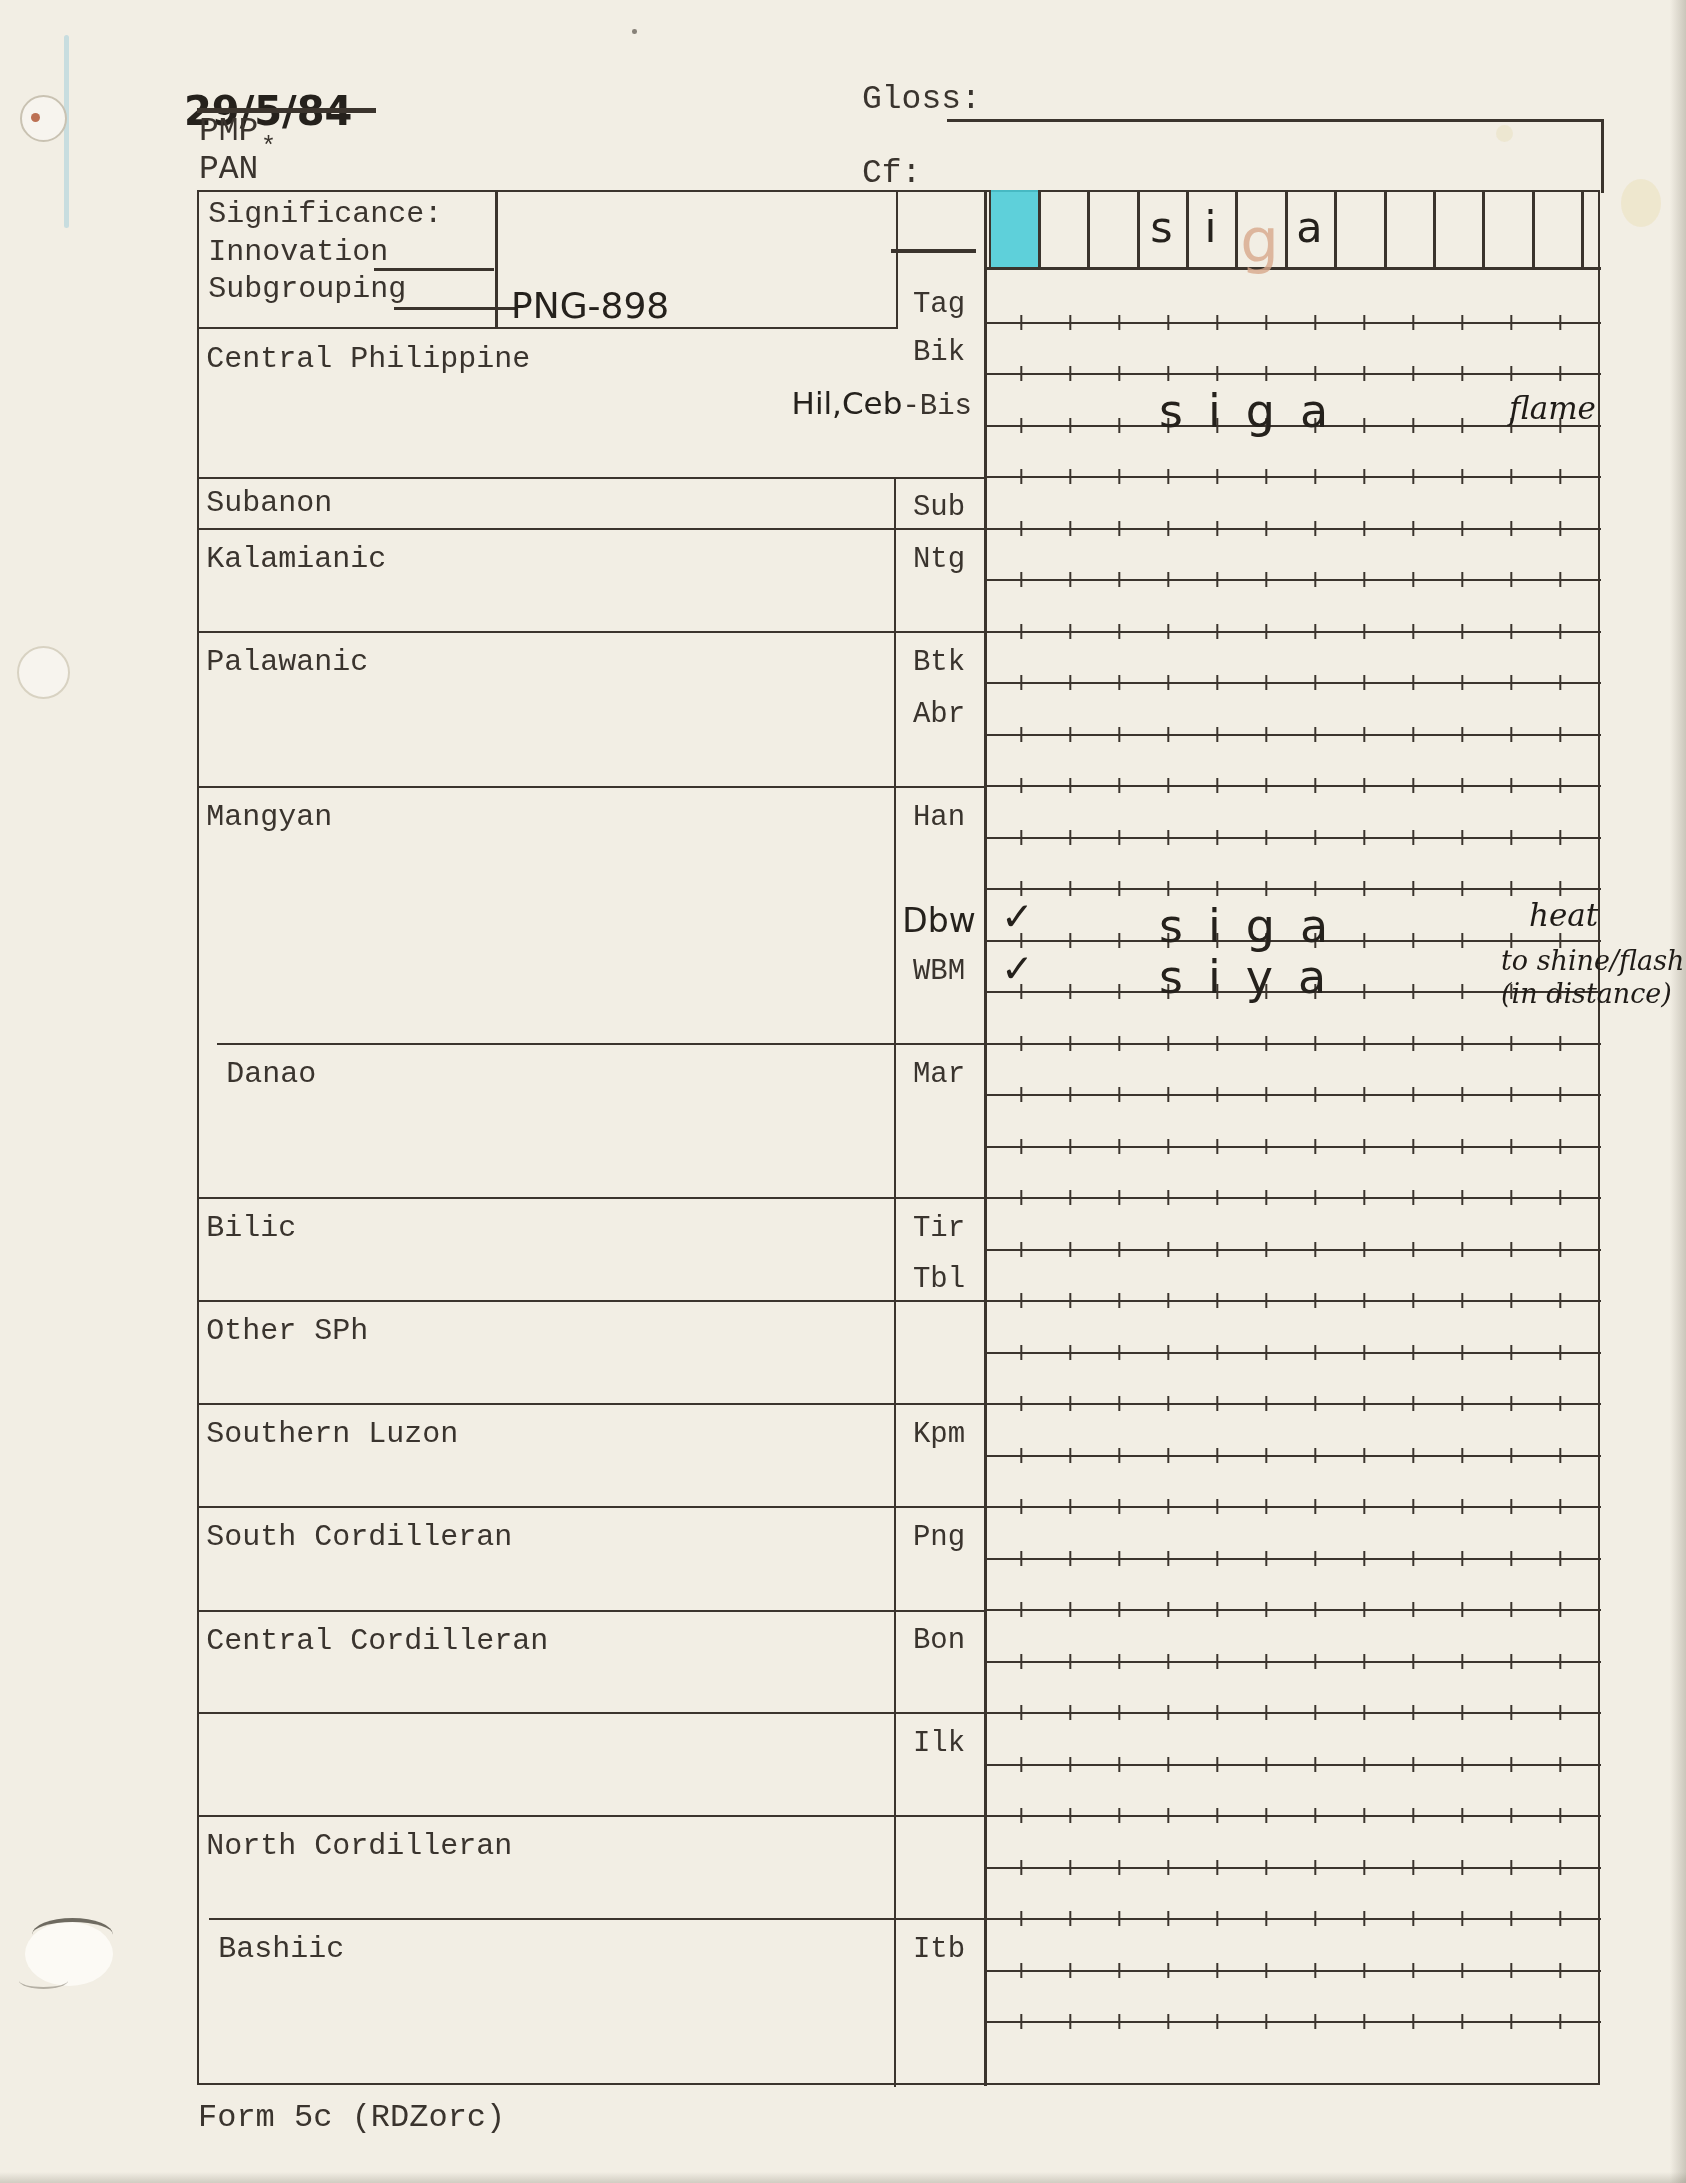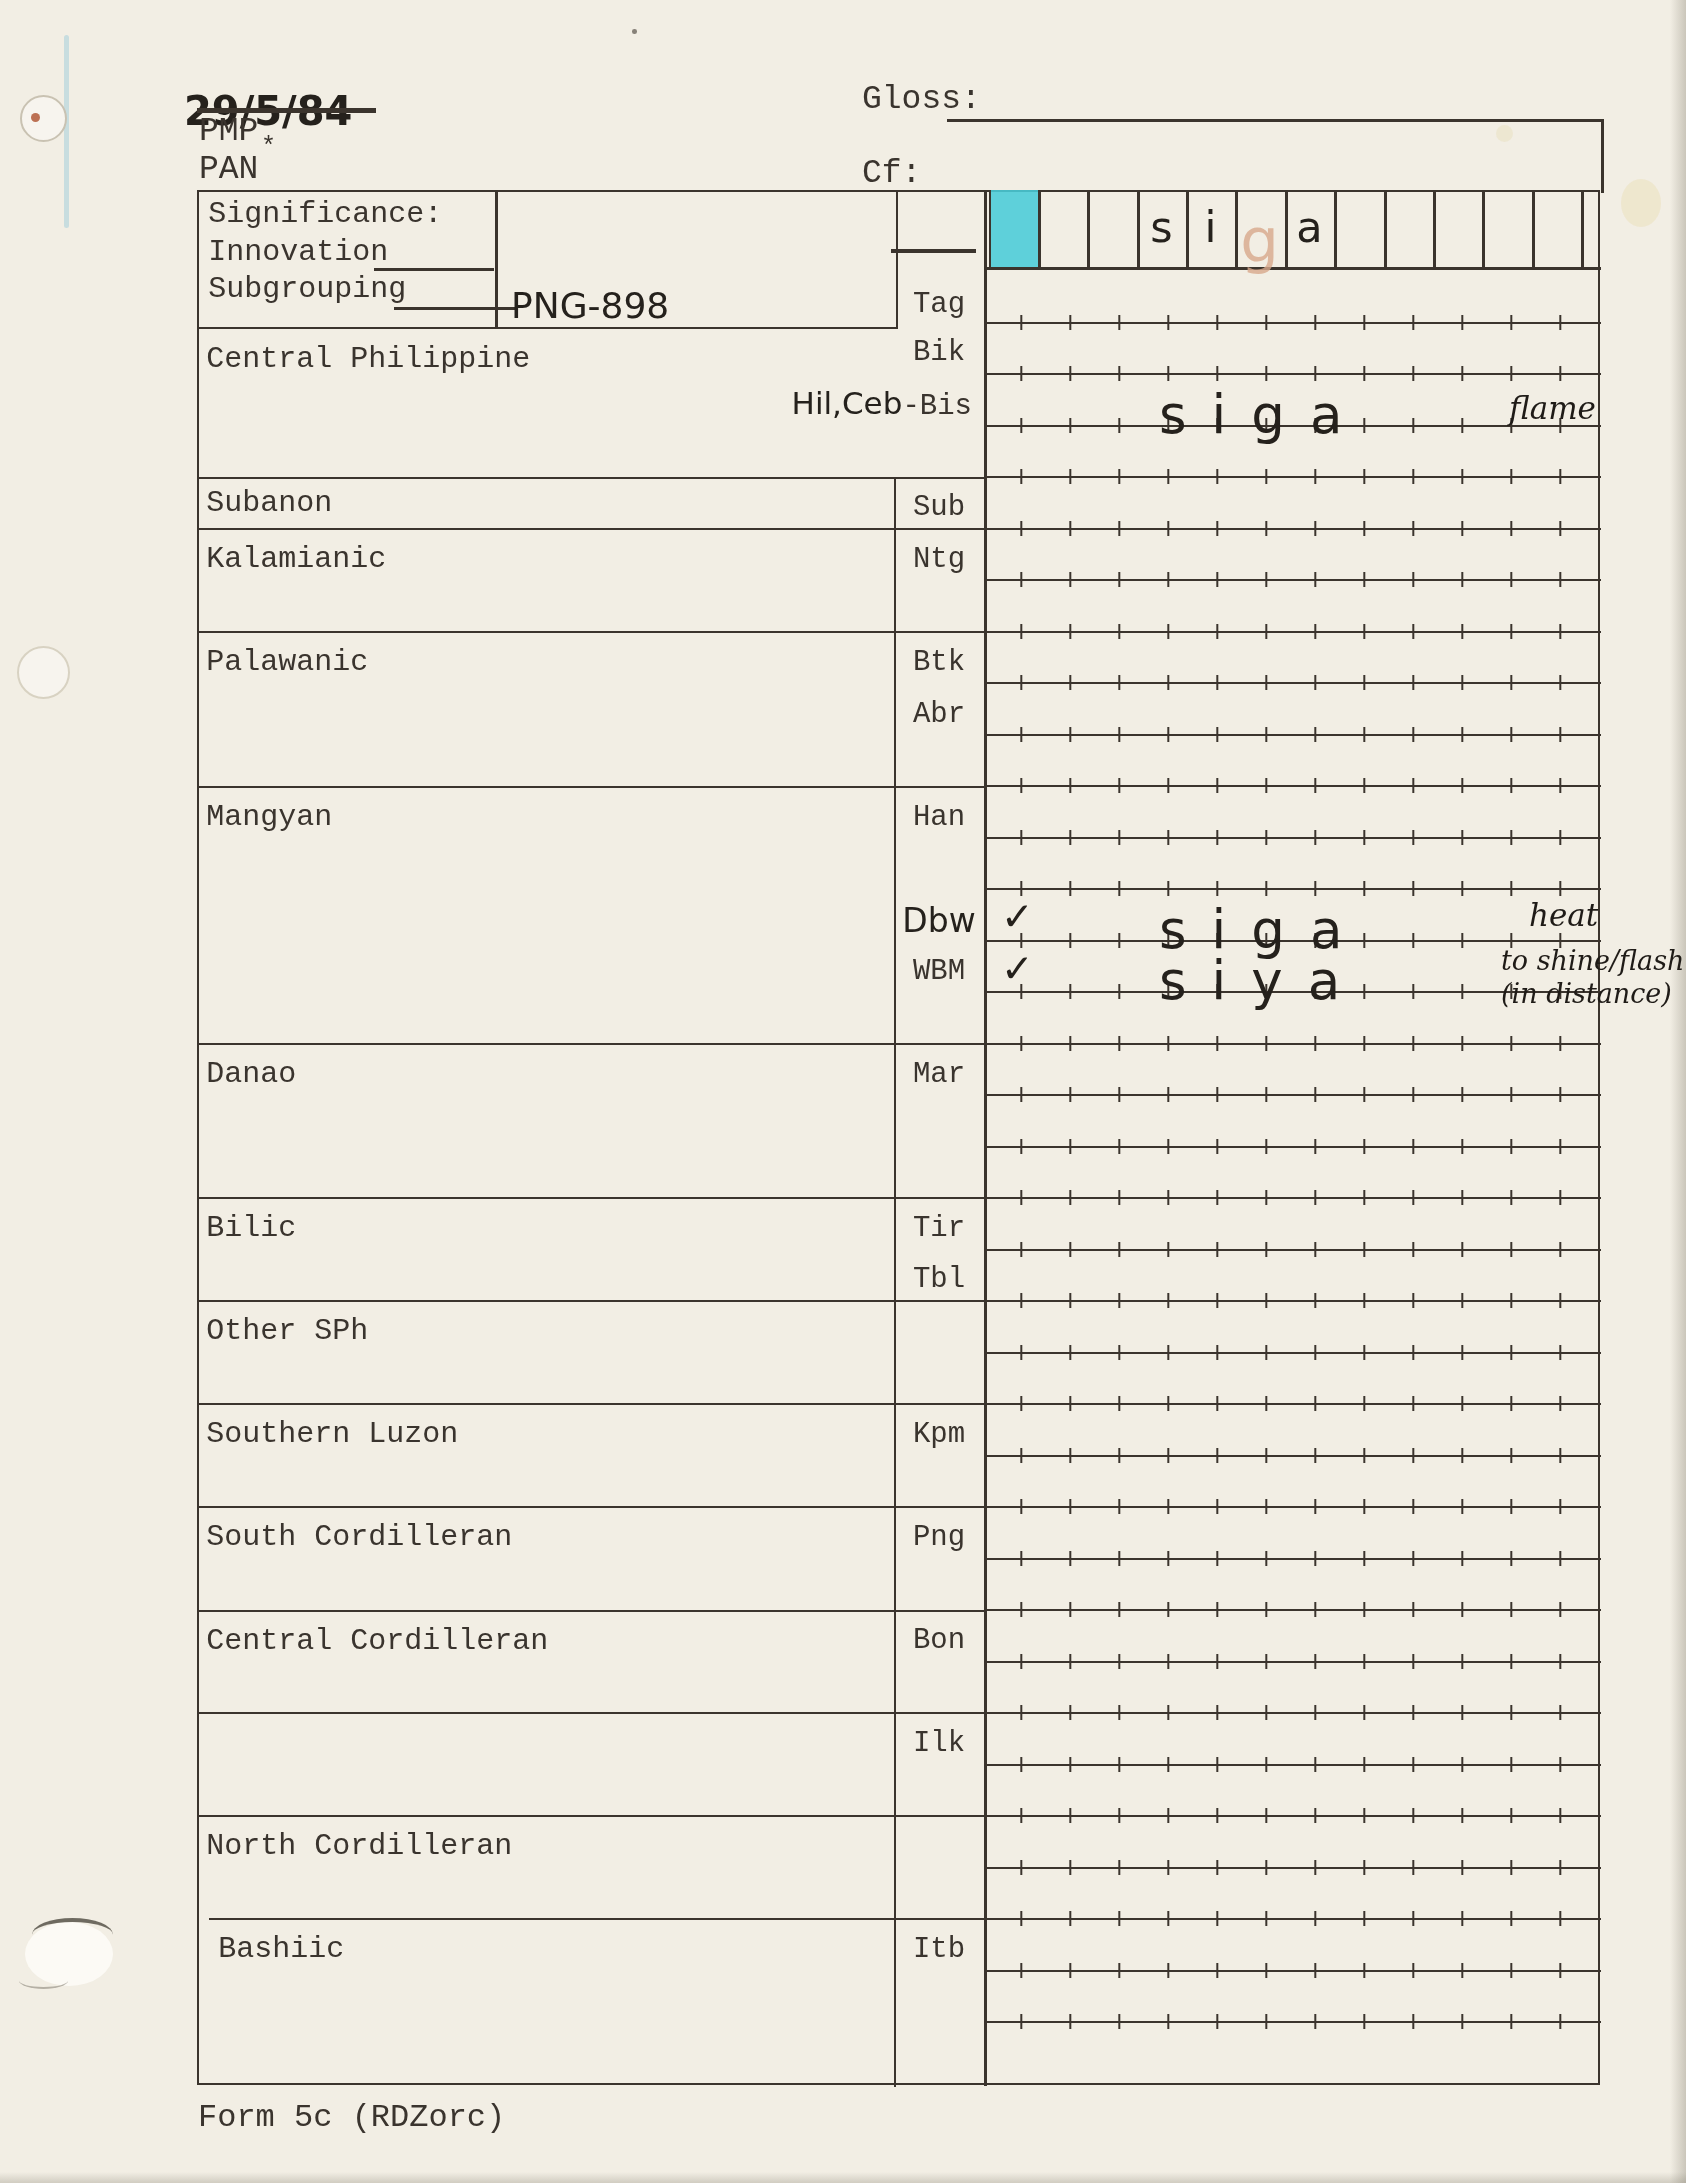--- a/index.html
+++ b/index.html
@@ -22,21 +22,21 @@
   
   .rule{position:absolute;left:0;width:617px;height:15.3px;
         background:repeating-linear-gradient(to right, transparent 0 47px, #3b342d 47px 49px);
         background-position:-10.7px 0;}
   .rule::after{content:'';position:absolute;left:0;right:0;top:6.7px;height:2px;background:#3b342d;}
   
   .cell-line{position:absolute;top:0;width:2.7px;height:79px;background:#3b342d;}
   .grid-letter{position:absolute;top:190px;width:49px;height:75px;line-height:75px;
                text-align:center;font-size:43px;}
   .grid-letter.faded{color:#d9a98c;opacity:.8;font-size:61px;line-height:99px;overflow:visible;}
-  .entry-word{position:absolute;left:1159px;font-size:53px;letter-spacing:25px;}
+  .entry-word{position:absolute;left:1159px;font-size:46px;letter-spacing:25px;}
   .check{position:absolute;left:1001px;font-size:39px;}
   
   .hole-ring{position:absolute;border-radius:50%;background:#f7f4ee;border:2px solid #c9c2b2;}
 </style>
 </head>
 <body>
 
 <div id="page">
 
   <div class="abs" style="left:64px;top:35px;width:5.3px;height:193px;background:#b9d7de;opacity:.75;border-radius:2.7px;"></div>
@@ -148,21 +148,21 @@
     </div>
   <div class="section" style="top:528px;height:103px;">
     <span class="name typed">Kalamianic</span>
     </div>
   <div class="section" style="top:631px;height:155px;">
     <span class="name typed">Palawanic</span>
     </div>
   <div class="section" style="top:786px;height:103px;">
     <span class="name typed">Mangyan</span>
     </div>
-  <div class="section" style="top:1043px;height:154px;">
+  <div class="section" style="top:1043px;height:154px;margin-left:20px;">
     <span class="name typed">Danao</span>
     </div>
   <div class="section" style="top:1197px;height:103px;">
     <span class="name typed">Bilic</span>
     </div>
   <div class="section" style="top:1300px;height:87px;">
     <span class="name typed">Other SPh</span>
     </div>
   <div class="section" style="top:1403px;height:103px;">
     <span class="name typed">Southern Luzon</span>

